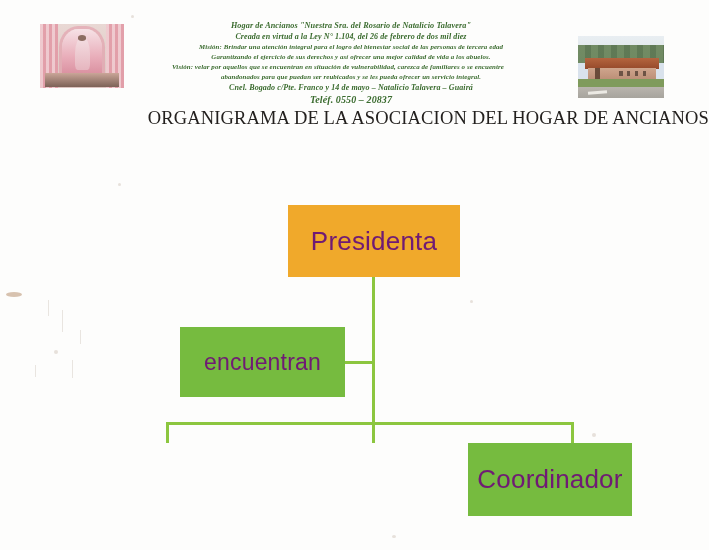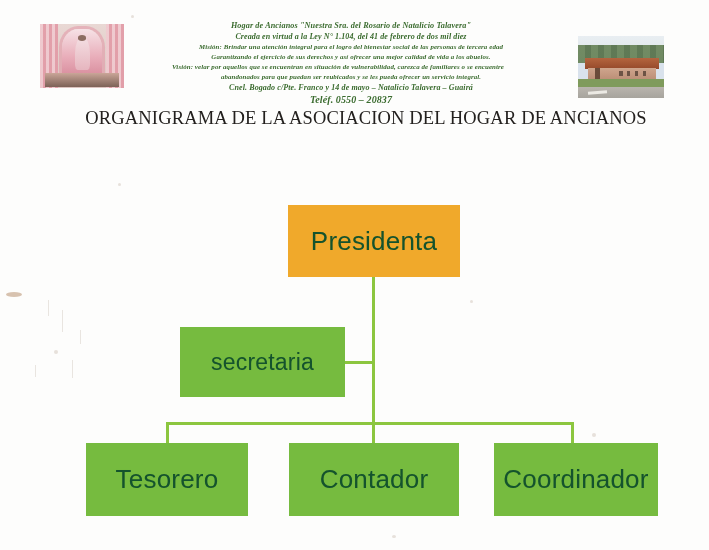--- a/index.html
+++ b/index.html
@@ -127,21 +127,21 @@
   #lh-text .l4 { font-size: 6.9px; line-height: 10px; }
   #lh-text .l5 { font-size: 6.9px; line-height: 10px; margin-left: -26px;}
   #lh-text .l6 { font-size: 6.9px; line-height: 10px; }
   #lh-text .l7 { font-size: 8.0px; line-height: 11.5px; text-align: center; }
   #lh-text .l8 { font-size: 10px; line-height: 11.5px; }
 
   
   .doc-title {
     position: absolute;
     left: 0; right: 0;
-    text-align: center;
+    text-align: right;
     font-family: "Liberation Serif", serif;
     color: #23201e;
     font-size: 18.5px;
     letter-spacing: .15px;
     white-space: nowrap;
     margin-left: 23px;
   }
   #title-line-1 { top: 108px; }
   #title-line-2 { top: 146px; }
 
@@ -151,21 +151,21 @@
     left: 0; top: 0;
     width: 709px;
     height: 550px;
   }
 
   .node {
     position: absolute;
     display: flex;
     align-items: center;
     justify-content: center;
-    color: #14532d;
+    color: #701a75;
     font-family: "Liberation Sans", sans-serif;
     font-weight: 400;
     letter-spacing: .2px;
     text-shadow: 0 0 1px rgba(0,0,0,.06);
   }
   .node.president {
     left: 288px; top: 205px; width: 172px; height: 72px;
     background: #f0a92b;
     font-size: 26px;
   }
@@ -174,21 +174,21 @@
     background: #76bb3f;
     font-size: 23px;
   }
   .node.leaf {
     top: 443px; height: 73px;
     background: #76bb3f;
     font-size: 26px;
   }
   .node.tesorero    { left: 86px;  width: 162px; }
   .node.contador    { left: 289px; width: 170px; }
-  .node.coordinador { left: 494px; width: 164px; }
+  .node.coordinador { left: 468px; width: 164px; }
 
   .conn {
     position: absolute;
     background: #8cc63f;
   }
   .conn.v { width: 3px; }
   .conn.h { height: 3px; }
 </style>
 </head>
 <body>
@@ -233,21 +233,21 @@
         <div class="win" style="left:66%"></div>
         <div class="win" style="left:75%"></div>
         <div class="lawn"></div>
         <div class="road"></div>
         <div class="stripe"></div>
       </div>
     </div>
 
     <div id="lh-text">
       <div class="line l1">Hogar de Ancianos "Nuestra Sra. del Rosario de Natalicio Talavera"</div>
-      <div class="line l2">Creada en virtud a la Ley N° 1.104, del 41 de febrero de dos mil diez</div>
+      <div class="line l2">Creada en virtud a la Ley N° 1.104, del 26 de febrero de dos mil diez</div>
       <div class="line l3">Misión: Brindar una atención integral para el logro del bienestar social de las personas de tercera edad</div>
       <div class="line l4">Garantizando el ejercicio de sus derechos y así ofrecer una mejor calidad de vida a los abuelos.</div>
       <div class="line l5">Visión: velar por aquellos que se encuentran en situación de vulnerabilidad, carezca  de familiares o se encuentre</div>
       <div class="line l6">abandonados para que puedan ser reubicados y se les pueda ofrecer un servicio integral.</div>
       <div class="line l7">Cnel. Bogado c/Pte. Franco y  14 de mayo – Natalicio Talavera – Guairá</div>
       <div class="line l8">Teléf. 0550 – 20837</div>
     </div>
   </div>
 
   <div class="doc-title" id="title-line-1">ORGANIGRAMA DE LA ASOCIACION DEL HOGAR DE ANCIANOS</div>
@@ -262,29 +262,23 @@
 
     <div class="conn v" style="left:166px; top:422px; height:21px;"></div>
 
     <div class="conn v" style="left:571px; top:422px; height:21px;"></div>
 
     <div class="node president">
       <span>Presidenta</span>
     </div>
 
     <div class="node secretary">
-      <span>secretaria</span>
-    </div>
-
-    <div class="node leaf tesorero">
-      <span>Tesorero</span>
-    </div>
-
-    <div class="node leaf contador">
-      <span>Contador</span>
-    </div>
+      <span>encuentran</span>
+    </div>
+
+
 
     <div class="node leaf coordinador">
       <span>Coordinador</span>
     </div>
 
   </div>
 </div>
 
 </body></html>

